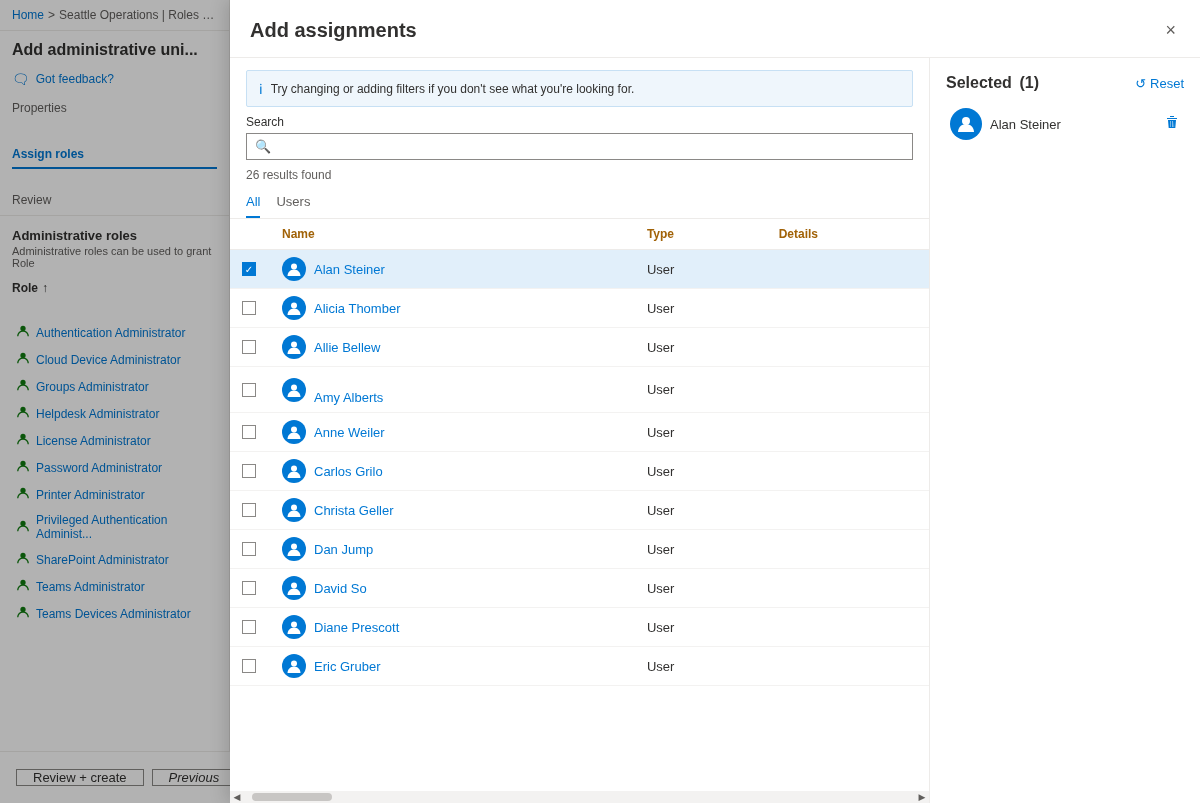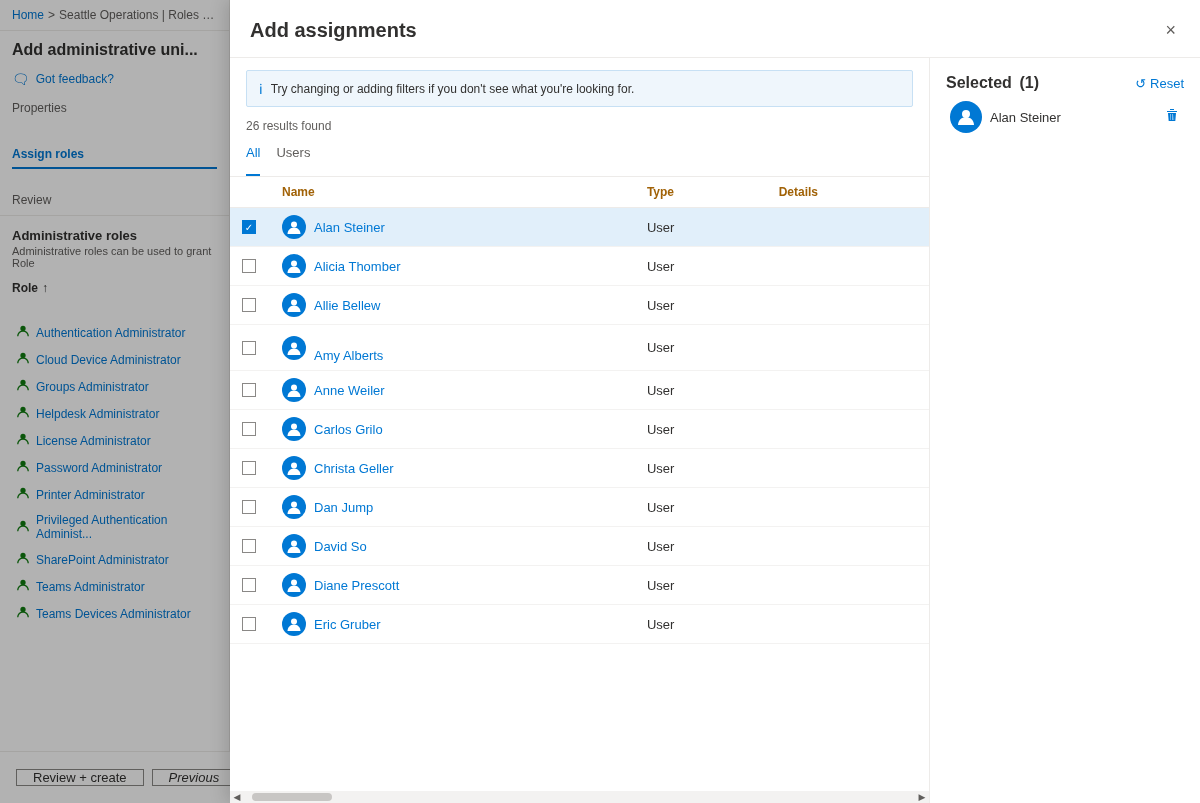--- a/index.html
+++ b/index.html
@@ -44,21 +44,21 @@
     
     .modal-left { flex: 1; display: flex; flex-direction: column; border-right: 1px solid #edebe9; overflow: hidden; }
     .info-banner { margin: 12px 16px 8px; background: #eff6fc; border: 1px solid #c7e0f4; padding: 8px 12px; border-radius: 2px; display: flex; align-items: center; gap: 8px; font-size: 12px; color: #323130; }
     .search-section { padding: 0 16px 4px; }
     .search-label { font-size: 12px; margin-bottom: 4px; color: #323130; }
     .search-input-wrap { position: relative; display: flex; align-items: center; border: 1px solid #8a8886; }
     .search-input-wrap input { width: 100%; padding: 5px 8px 5px 28px; font-size: 13px; border: none; outline: none; }
     .search-icon { position: absolute; left: 8px; color: #605e5c; font-size: 13px; }
     .results-count { padding: 4px 16px 6px; font-size: 12px; color: #605e5c; }
     .filter-tabs { display: flex; padding: 0 16px; border-bottom: 1px solid #edebe9; gap: 16px; }
-    .filter-tab { padding: 6px 0 14px; font-size: 13px; color: #605e5c; cursor: pointer; border-bottom: 2px solid transparent; }
+    .filter-tab { padding: 6px 0 7px; font-size: 13px; color: #605e5c; cursor: pointer; border-bottom: 2px solid transparent; }
     .filter-tab.active { color: #0078d4; border-bottom: 2px solid #0078d4; }
 
     
     .table-wrap { flex: 1; overflow-y: auto; position: relative; }
     .data-table { width: 100%; border-collapse: collapse; }
     .data-table thead th { padding: 8px 12px; text-align: left; font-size: 12px; font-weight: 600; color: #a16207; border-bottom: 1px solid #edebe9; position: sticky; top: 0; background: #fff; z-index: 1; }
     .data-table thead th:first-child { width: 40px; }
     .data-table tbody tr { border-bottom: 1px solid #f3f2f1; }
     .data-table tbody tr.selected { background: #e1effa; }
     .data-table td { padding: 7px 12px; font-size: 13px; }
@@ -69,21 +69,21 @@
     .checkbox.checked { background: #0078d4; border-color: #0078d4; }
     .check-mark { color: white; font-size: 10px; }
 
     
     .h-scroll { height: 12px; background: #f3f2f1; display: flex; align-items: center; }
     .h-scroll-thumb { height: 8px; background: #c8c6c4; border-radius: 4px; width: 80px; margin-left: 8px; }
     .scroll-arrow { width: 14px; height: 100%; display: flex; align-items: center; justify-content: center; cursor: pointer; color: #605e5c; font-size: 9px; }
 
     
     .modal-right { width: 270px; display: flex; flex-direction: column; padding: 16px; }
-    .selected-header { display: flex; align-items: center; justify-content: space-between; margin-bottom: 1px; }
+    .selected-header { display: flex; align-items: center; justify-content: space-between; margin-bottom: 8px; }
     .reset-btn { display: flex; align-items: center; gap: 4px; color: #0078d4; font-size: 13px; background: none; border: none; cursor: pointer; }
     .selected-item { display: flex; align-items: center; gap: 8px; padding: 8px 4px; }
     .selected-avatar { width: 32px; height: 32px; border-radius: 50%; background: #0078d4; display: flex; align-items: center; justify-content: center; color: white; font-size: 13px; }
     .selected-name { flex: 1; font-size: 13px; }
     .delete-btn { background: none; border: none; cursor: pointer; color: #0078d4; font-size: 16px; }
   </style>
 </head>
 <body>
 
 <div class="page-container">
@@ -227,20 +227,27 @@
     <div class="modal-header">
       <span class="modal-title">Add assignments</span>
       <button class="close-btn">×</button>
     </div>
     <div class="modal-body">
 
       <div class="modal-left">
         <div class="info-banner">
           <span style="color:#0078d4;font-size:14px;flex-shrink:0;">ℹ</span>
           <span>Try changing or adding filters if you don't see what you're looking for.</span>
+        </div>
+        <div class="search-section">
+          <div class="search-label">Search</div>
+          <div class="search-input-wrap">
+            <span class="search-icon">🔍</span>
+            <input type="text" style="padding-left: 28px;" placeholder="">
+          </div>
         </div>
         <div class="results-count">26 results found</div>
         <div class="filter-tabs">
           <div class="filter-tab active">All</div>
           <div class="filter-tab">Users</div>
         </div>
         <div class="table-wrap">
           <table class="data-table">
             <thead>
               <tr>

